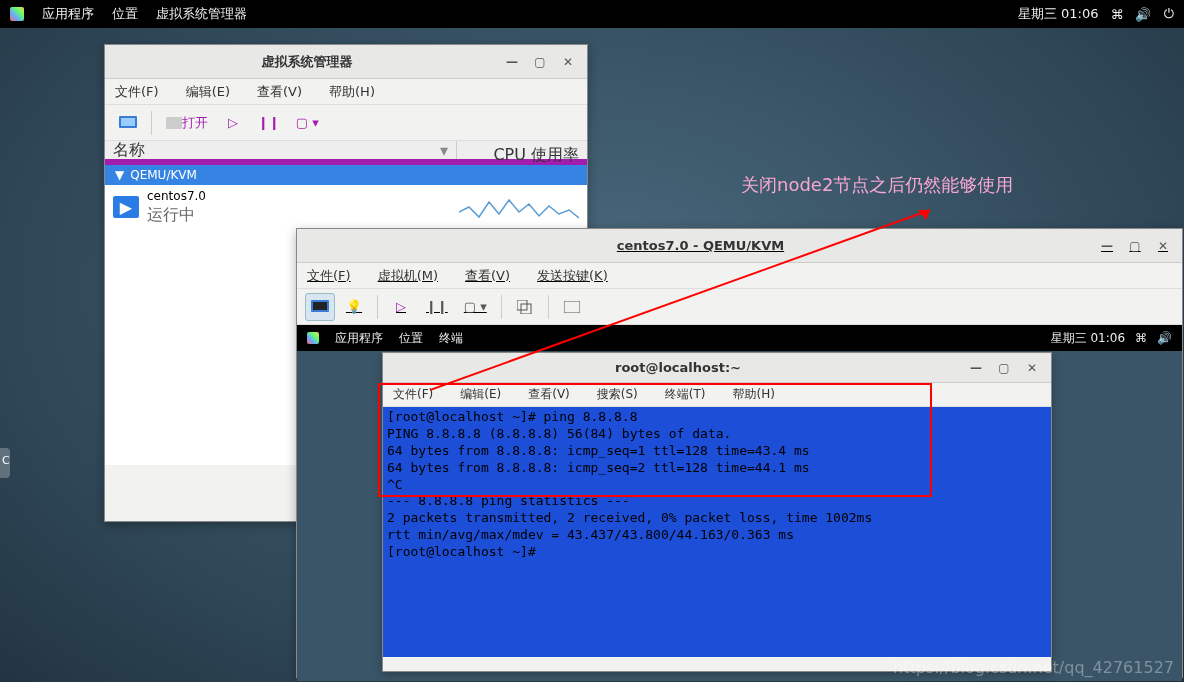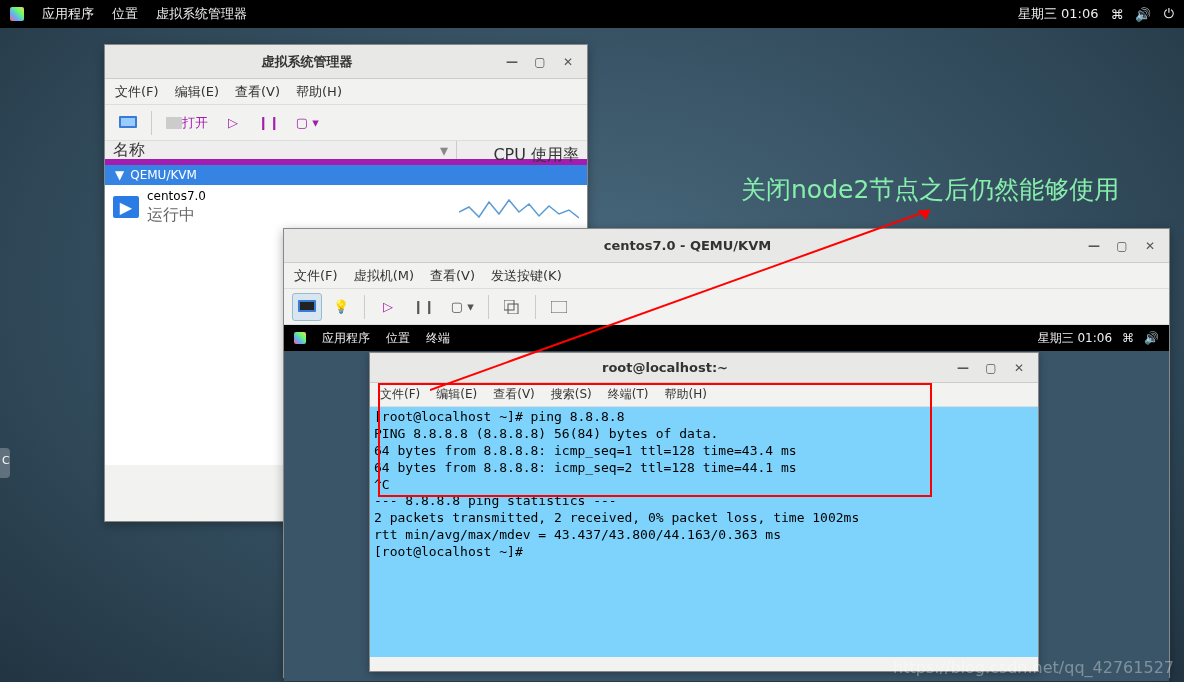--- a/index.html
+++ b/index.html
@@ -12,54 +12,54 @@
 .host-topbar .appicon { width: 14px; height: 14px; background: linear-gradient(45deg,#f66,#6af,#6f6,#fc6); border-radius: 2px; }
 .host-topbar .neticon,.host-topbar .volicon,.host-topbar .powicon { font-size: 13px; }
 .desktop { position: absolute; top: 28px; left: 0; right: 0; bottom: 0; background: radial-gradient(ellipse at 50% 40%, #4a6a7e 0%, #2e4656 70%, #223442 100%); }
 
 
 .win { position: absolute; background: #f2f2f0; border: 1px solid #888; box-shadow: 0 3px 10px rgba(0,0,0,.3); }
 .win-titlebar { height: 34px; background: #e8e8e6; display: flex; align-items: center; padding: 0 8px; border-bottom: 1px solid #ccc; font-size: 13px; font-weight: bold; color: #333; }
 .win-titlebar .ttl { flex: 1; text-align: center; }
 .win-titlebar .ctl { display: flex; gap: 6px; }
 .win-titlebar .btn { width: 22px; height: 20px; display: flex; align-items: center; justify-content: center; color: #555; font-size: 12px; cursor: pointer; }
-.menubar { height: 26px; background: #f2f2f0; display: flex; align-items: center; gap: 16px; padding: 0 10px; font-size: 13px; color: #333; border-bottom: 1px solid #ddd; }
+.menubar { height: 26px; background: #f2f2f0; display: flex; align-items: center; gap: 27px; padding: 0 10px; font-size: 13px; color: #333; border-bottom: 1px solid #ddd; }
 .toolbar { height: 36px; background: #f2f2f0; display: flex; align-items: center; gap: 4px; padding: 0 8px; border-bottom: 1px solid #ddd; }
 .tbtn { min-width: 30px; height: 28px; display: flex; align-items: center; justify-content: center; border: 1px solid transparent; border-radius: 3px; color: #555; font-size: 13px; padding: 0 5px; }
 .tbtn.act { background: #d8e6f2; border-color: #9bc; }
 .tbtn.dis { color: #a21caf; }
 .vsep { width: 1px; height: 24px; background: #ccc; margin: 0 4px; }
 
 
 .vmm { top: 44px; left: 104px; width: 484px; height: 478px; }
 .vmm .cols { height: 24px; background: #eee; display: flex; border-bottom: 6px solid #a21caf; font-size: 16px; color: #333; text-align: right; }
 .vmm .cols .c1 { flex: 1; padding: 4px 8px; border-right: 1px solid #ccc; display:flex; align-items:center; justify-content: space-between;}
 .vmm .cols .c2 { width: 130px; padding: 4px 8px; }
 .vmm .grouprow { background: #3584e4; color: #fff; font-size: 12px; padding: 3px 10px; display: flex; align-items: center; gap: 6px; }
 .vmm .vmrow { display: flex; padding: 4px 8px; align-items: center; }
 .vmm .vmrow .ico { width: 26px; height: 22px; background: #2a7be4; border-radius: 2px; display:flex; align-items:center; justify-content:center; color:#fff; margin-right:8px;}
 .vmm .vmrow .info { flex: 1; font-size: 12px; line-height: 1.3; }
 .vmm .vmrow .info .st { color: #666; font-size: 16px; }
 .vmm .vmrow .spark { width: 120px; height: 30px; }
 .vmm .list { background: #fff; height: 300px; }
 
 
-.qemu { top: 228px; left: 283px; width: 887px; height: 450px; }
+.qemu { top: 228px; left: 296px; width: 887px; height: 450px; text-decoration: underline; }
 .qemu .guest-topbar { height: 26px; background: #000; color: #eee; display: flex; align-items: center; padding: 0 10px; font-size: 12px; }
 .qemu .guest-topbar .left { display:flex; gap: 16px; align-items:center;}
 .qemu .guest-topbar .right { margin-left:auto; display:flex; gap:10px; align-items:center;}
 .qemu .guest-topbar .gicon{width:12px;height:12px;background:linear-gradient(45deg,#f66,#6af,#6f6,#fc6);border-radius:2px;}
 .qemu .guest-desktop { background: #3a5568; height: 330px; position: relative; }
 
 
 .term { position: absolute; top: 1px; left: 85px; width: 670px; height: 320px; background: #f2f2f0; border: 1px solid #888; box-shadow: 0 2px 8px rgba(0,0,0,.3); }
-.term .tcontent { background: #7dd3fc; color: #000; font-family: "DejaVu Sans Mono", monospace; font-size: 13px; line-height: 1.3; padding: 2px 4px; height: 250px; white-space: pre; overflow: hidden; }
-
-
-.ann-text { position: absolute; top: 173px; left: 741px; color: #86efac; font-size: 25px; font-weight: normal; }
+.term .tcontent { background: #1d4ed8; color: #000; font-family: "DejaVu Sans Mono", monospace; font-size: 13px; line-height: 1.3; padding: 2px 4px; height: 250px; white-space: pre; overflow: hidden; }
+
+
+.ann-text { position: absolute; top: 173px; left: 741px; color: #f9a8d4; font-size: 18px; font-weight: normal; }
 .ann-line { position: absolute; pointer-events: none; }
 .redbox { position: absolute; border: 2px solid #f00; pointer-events: none; }
 .watermark { position: absolute; bottom: 5px; right: 10px; color: rgba(255,255,255,.35); font-size: 16px; }
 .dock-hint { position: absolute; top: 420px; left: 0; width: 10px; height: 30px; background: rgba(255,255,255,.25); border-radius: 0 4px 4px 0;}
 .dock-label{position:absolute; top:426px; left:2px; font-size:11px; color:#fff;}
 .folder{position:absolute; top:540px; left:370px; width:30px; height:22px; background:#e0c070; border-radius:3px; border-top:4px solid #d0b060;}
 </style>
 </head>
 <body>
 

